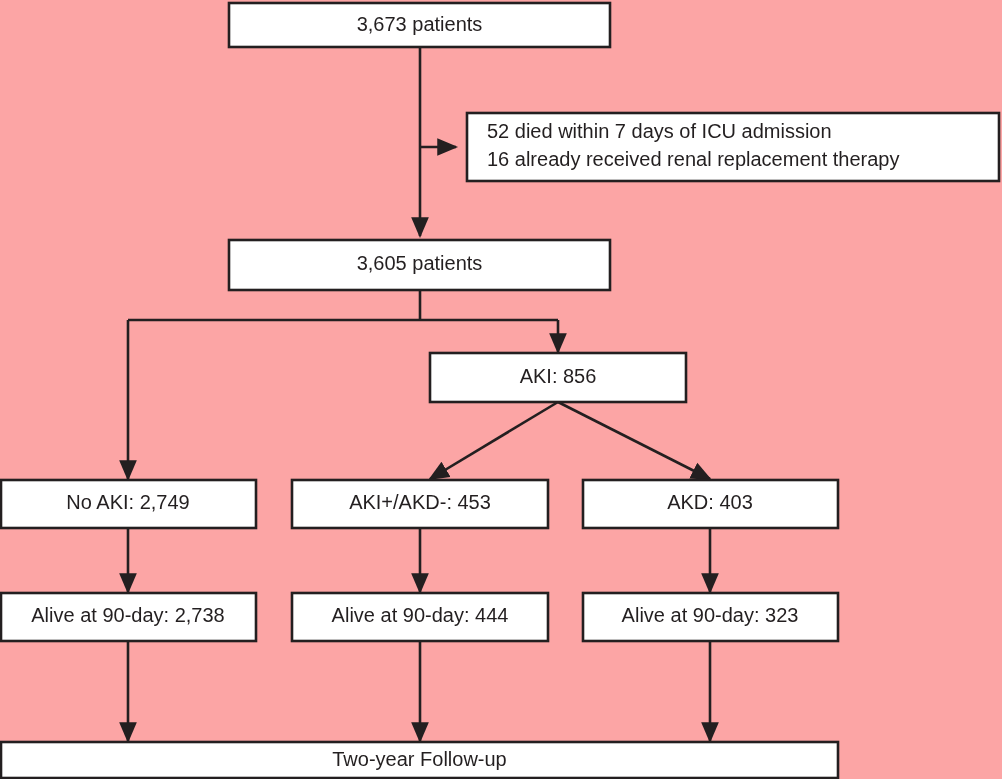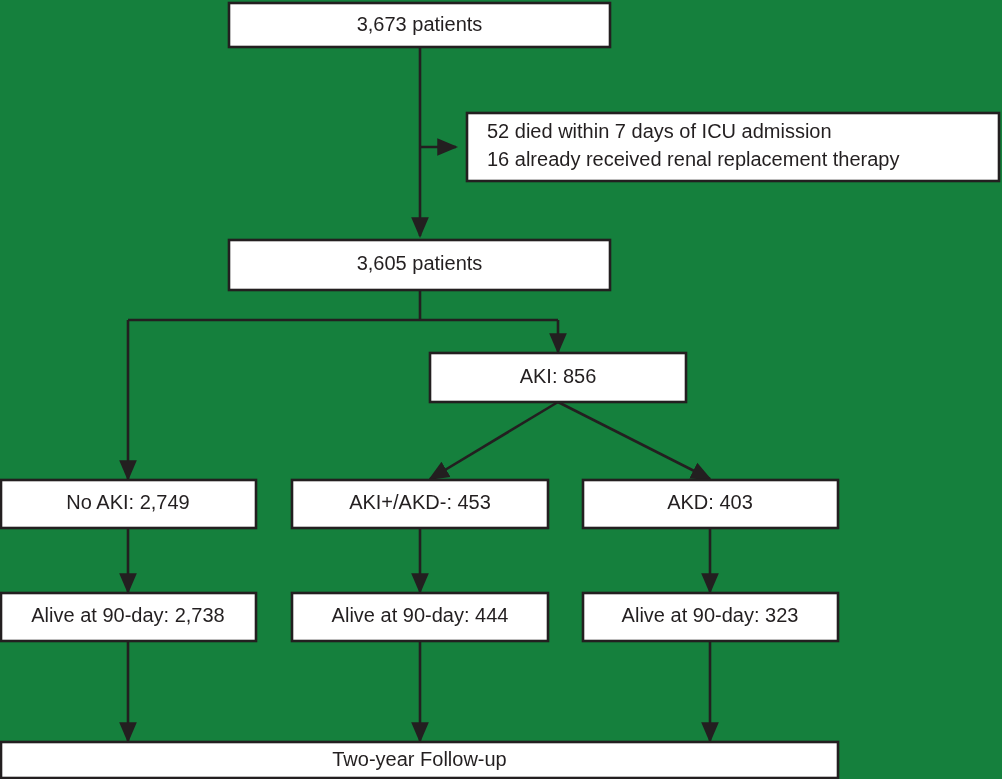--- a/index.html
+++ b/index.html
@@ -10,21 +10,21 @@
   body {
     width: 1002px;
     height: 779px;
     font-family: "Liberation Sans", sans-serif;
     overflow: hidden;
   }
   #flowchart-root {
     position: relative;
     width: 1002px;
     height: 779px;
-    background: #15803d;
+    background: #fca5a5;
   }
   svg.chart-svg {
     position: absolute;
     top: 0;
     left: 0;
     width: 1002px;
     height: 779px;
   }
   .node-box {
     fill: #ffffff;

